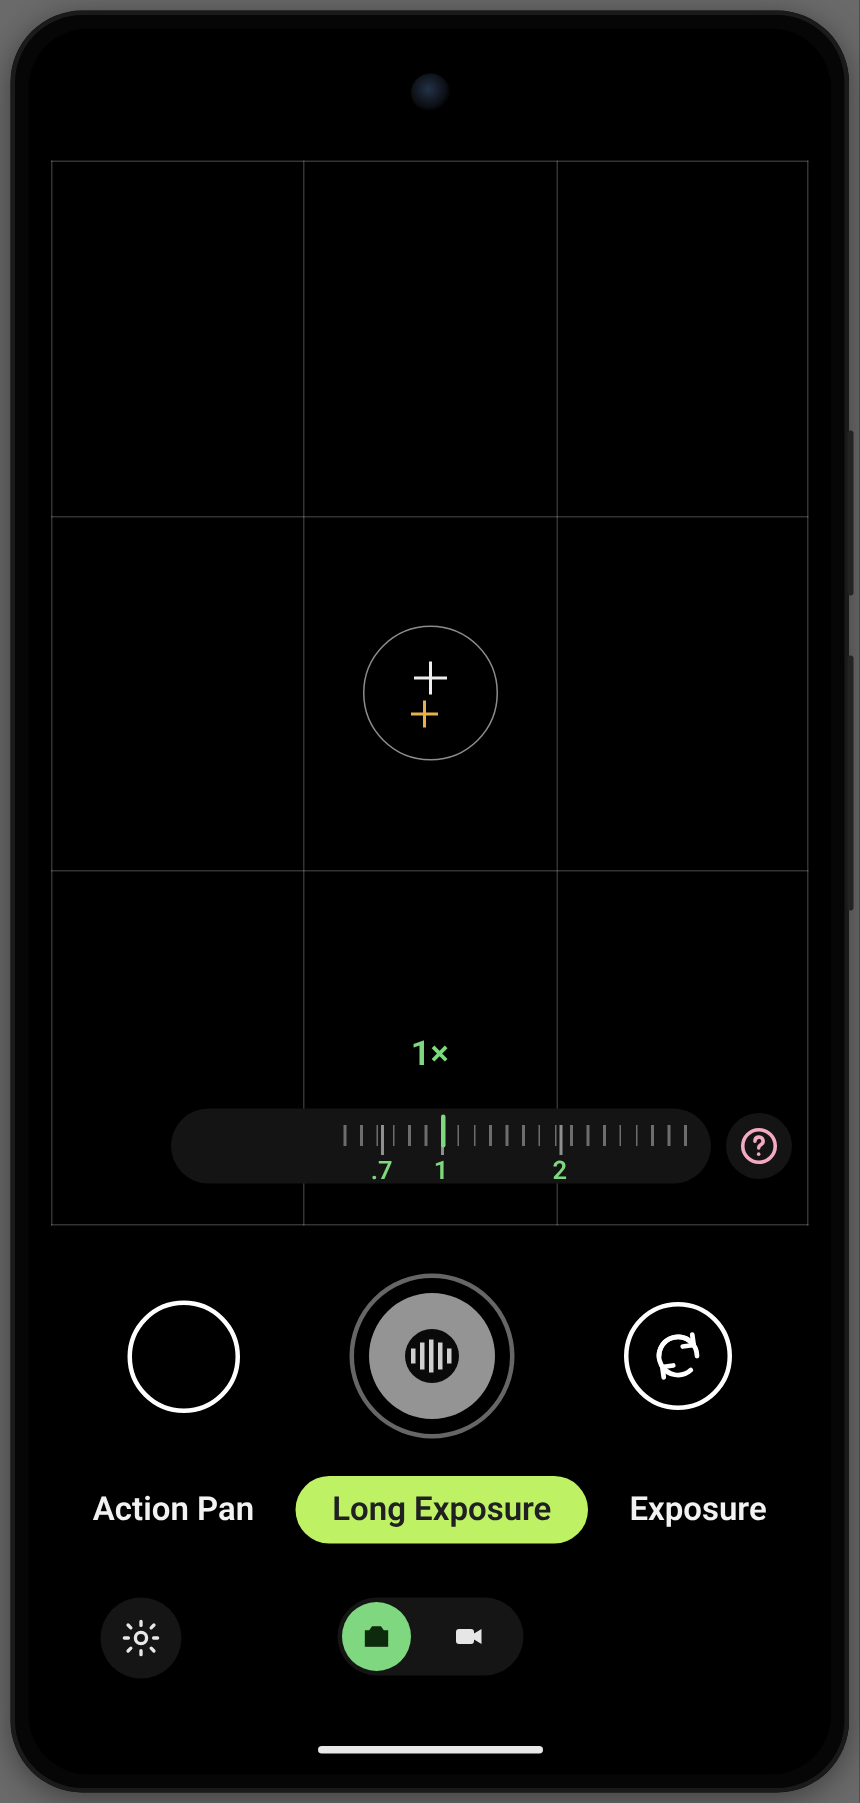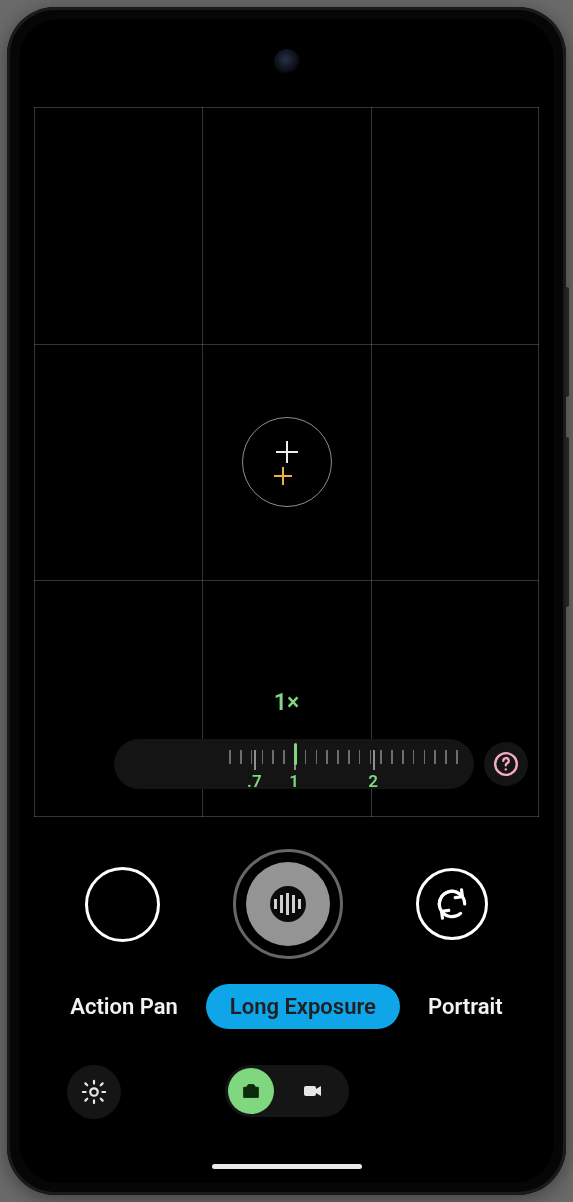--- a/index.html
+++ b/index.html
@@ -126,21 +126,21 @@
   }
 
   
   .mode-tabs {
     position: absolute; top: 960px; left: 0; right: 0; height: 55px;
     display: flex; align-items: center; justify-content: center; gap: 28px;
     padding: 0 30px;
   }
   .mode-tabs .tab { color: #f2f2f2; font-size: 22px; font-weight: 600; white-space: nowrap; }
   .mode-tabs .tab.active {
-    background: #0ea5e9; color: #202022;
+    background: #bef264; color: #202022;
     padding: 10px 24px; border-radius: 26px;
   }
 
   
   .bottom-row {
     position: absolute; top: 1038px; left: 0; right: 0; height: 70px;
   }
   .settings-btn {
     position: absolute; left: 48px; top: 8px;
     width: 54px; height: 54px; border-radius: 50%; background: #151515;
@@ -260,21 +260,21 @@
           <path d="M4 12a8 8 0 0 1 14.6-4.6"></path>
           <polyline points="18 3 18.6 7.4 14 8"></polyline>
           <polyline points="6 21 5.4 16.6 10 16"></polyline>
         </svg>
       </div>
     </div>
 
     <div class="mode-tabs">
       <div class="tab">Action Pan</div>
       <div class="tab active">Long Exposure</div>
-      <div class="tab">Portrait</div>
+      <div class="tab">Exposure</div>
     </div>
 
     <div class="bottom-row">
       <div class="settings-btn">
         <svg width="28" height="28" viewBox="0 0 24 24" fill="none" stroke="currentColor" stroke-width="1.9">
           <circle cx="12" cy="12" r="3.2"></circle>
           <path d="M12 2.5v2.3M12 19.2v2.3M4.6 4.6l1.6 1.6M17.8 17.8l1.6 1.6M2.5 12h2.3M19.2 12h2.3M4.6 19.4l1.6-1.6M17.8 6.2l1.6-1.6" stroke-linecap="round"></path>
         </svg>
       </div>
       <div class="capture-toggle">

